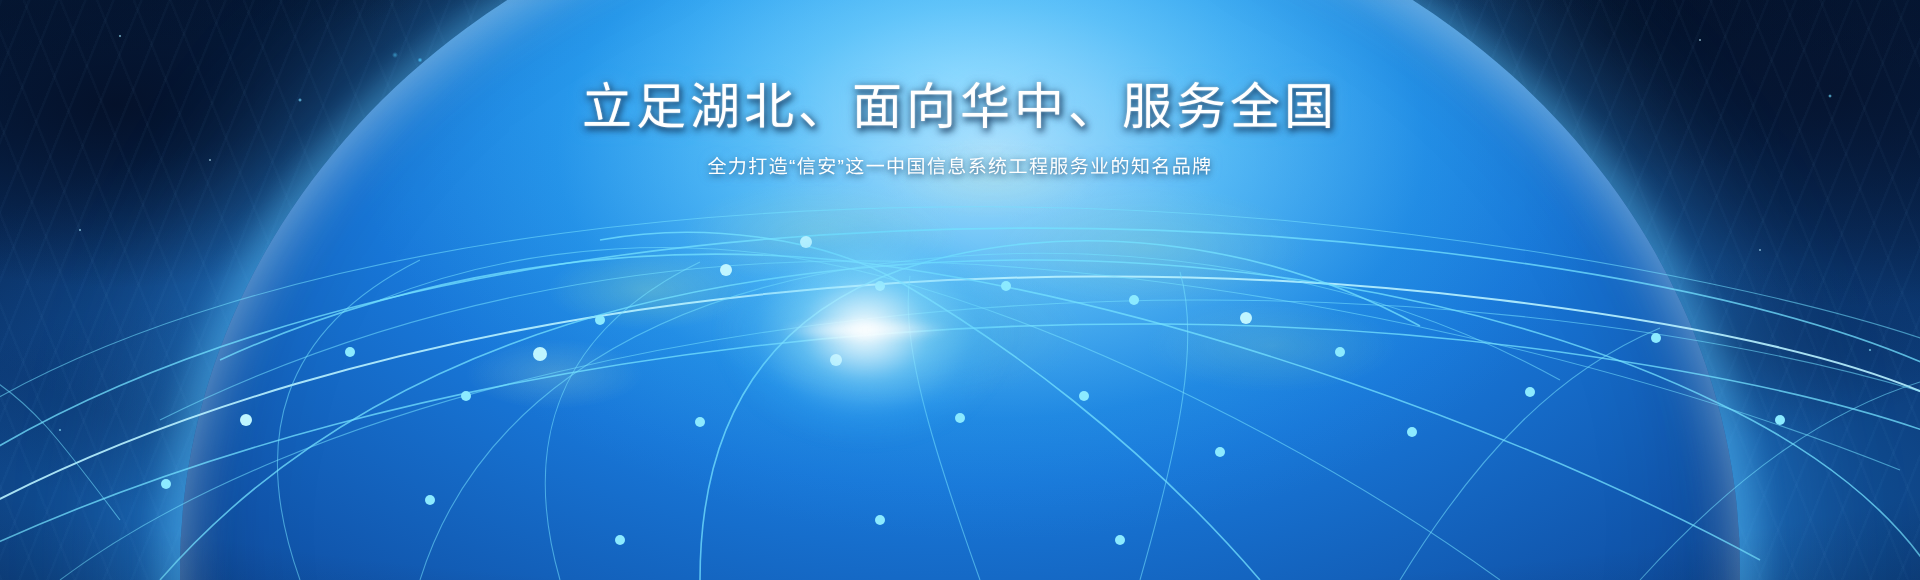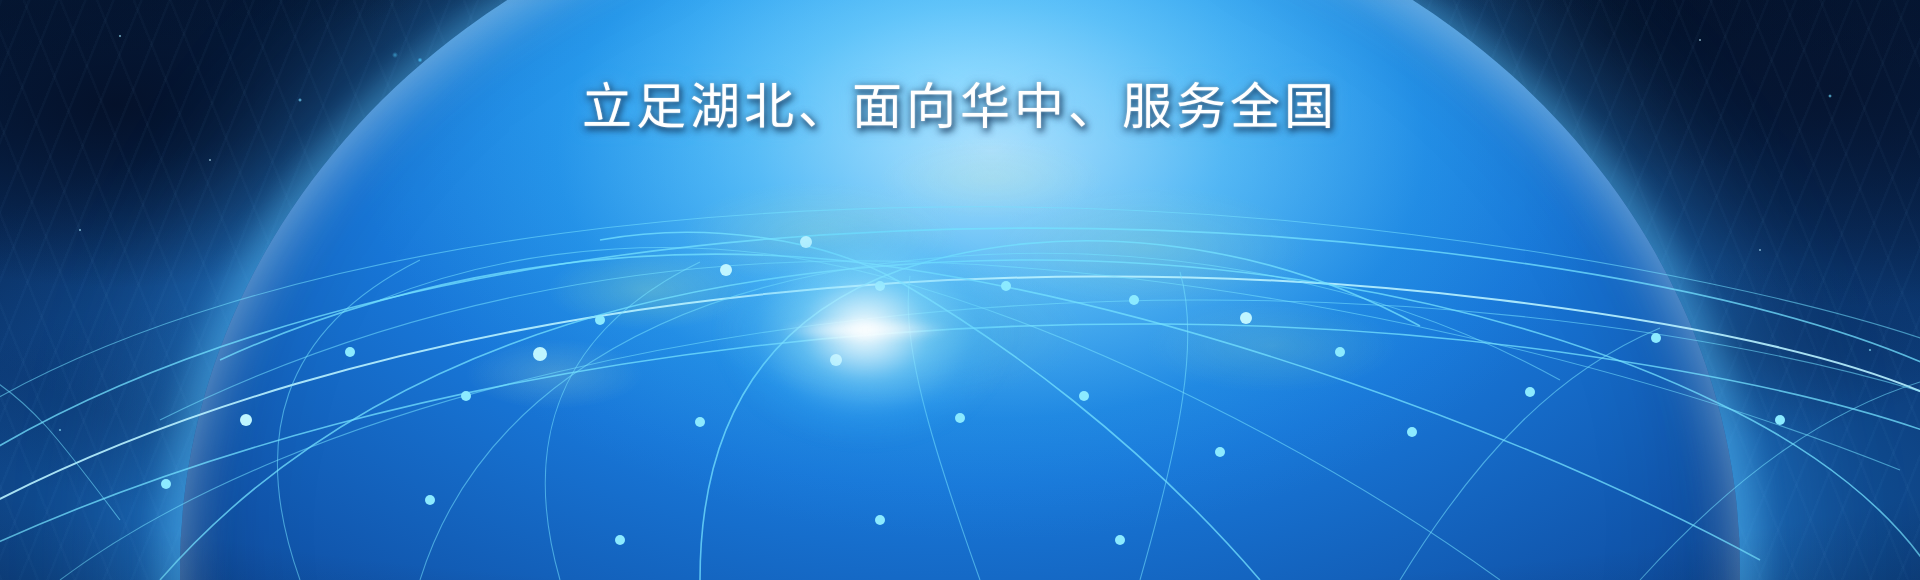--- a/index.html
+++ b/index.html
@@ -248,16 +248,17 @@
         <circle class="node" cx="880" cy="520" r="5"></circle>
         <circle class="node" cx="1120" cy="540" r="5"></circle>
       </g>
     </svg>
   </div>
 
   <div class="hotspot"></div>
 
   <div class="copy">
     <h1 class="headline">立足湖北、面向华中、服务全国</h1>
+    <p class="subline">全力打造“信安”这一中国信息系统工程服务业的知名品牌</p>
   </div>
 
   <div class="vignette"></div>
 </div>
 
 </body></html>

